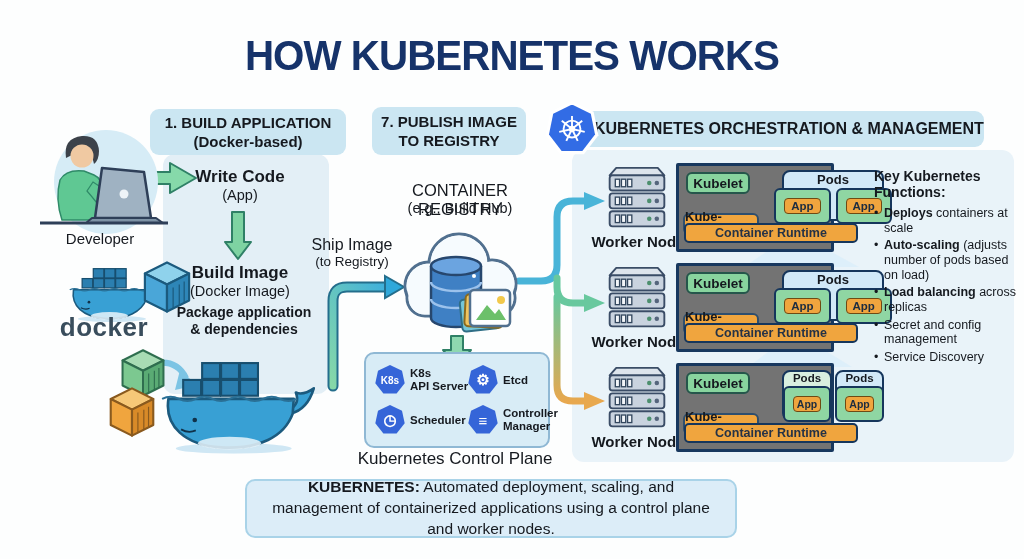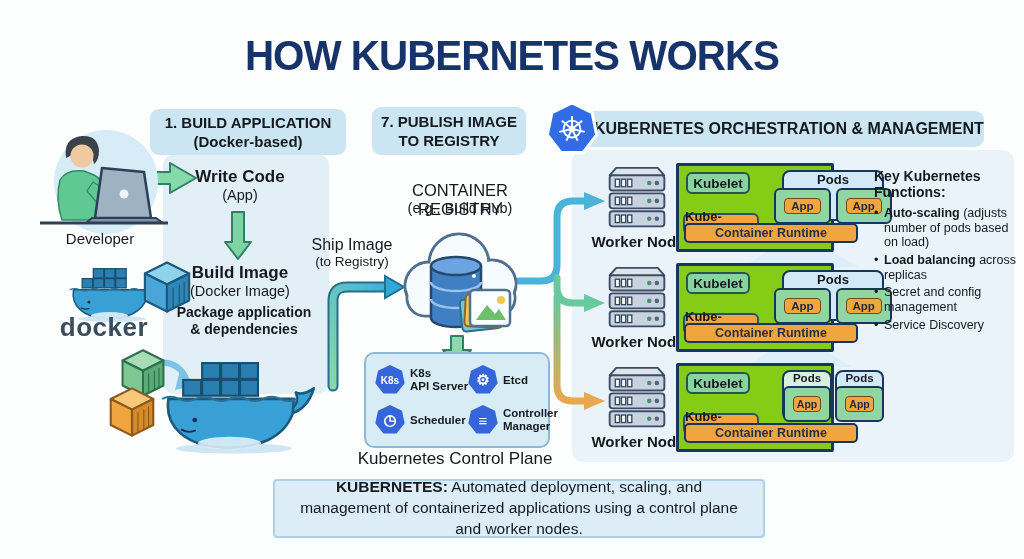--- a/index.html
+++ b/index.html
@@ -26,21 +26,21 @@
   
   .cpbox{background:#d8ecf6;border:2px solid #8fb8d4;border-radius:10px;}
   .hept{background:#3565d8;clip-path:polygon(50% 0,90% 19%,99% 61%,72% 95%,28% 95%,1% 61%,10% 19%);
         display:flex;align-items:center;justify-content:center;color:#fff;font-weight:bold;}
   .cp-item{position:absolute;display:flex;align-items:center;gap:5px;}
   .cp-ic{width:30px;height:30px;flex:0 0 30px;font-size:15px;}
   .cp-ic.k8s{font-size:10px;}
   .cp-label{font-size:11.5px;font-weight:600;line-height:1.12;}
   .cp-label span{display:block;}
   
-  .node-box{width:158px;height:89px;background:#84cc16;border:3px solid #17375e;border-radius:2px;box-sizing:border-box;}
+  .node-box{width:158px;height:89px;background:#737373;border:3px solid #17375e;border-radius:2px;box-sizing:border-box;}
   .chip{position:absolute;display:flex;align-items:center;justify-content:center;
         font-weight:bold;border-radius:6px;box-sizing:border-box;}
   .kubelet{left:7px;top:6px;width:64px;height:22px;background:#88d49e;border:2px solid #25564b;font-size:13.5px;}
   .kubeproxy{left:4px;top:31px;width:76px;height:22px;background:#f0a53e;border:2px solid #2e4e6e;font-size:13px;margin-top:16px;}
   .podsbox{position:absolute;background:#d2e9f8;border:2px solid #16365c;border-radius:8px;box-sizing:border-box;margin-left:24px;}
   .pods-title{text-align:center;font-weight:bold;font-size:13px;line-height:15px;}
   .pods-title.sm{font-size:11.5px;line-height:13px;}
   .apps{display:flex;justify-content:center;gap:5px;margin-top:1px;}
   .app-outer{background:#8fd6a3;border:2px solid #16365c;border-radius:6px;padding:8px;}
   .app-inner{background:#f0a53e;border:1.5px solid #6e4a14;border-radius:4px;
@@ -49,23 +49,23 @@
   .runtime{left:5px;top:57px;width:174px;height:20px;background:#f0a53e;border:2px solid #16365c;
            border-radius:5px;font-size:12.5px;color:#253246;}
   .wn-label{width:96px;text-align:center;font-weight:bold;font-size:15px;}
   
   .kf{width:142px;font-size:12.5px;line-height:1.17;color:#15191f;}
   .kf-title{font-weight:bold;font-size:14px;line-height:1.15;margin-bottom:6px;}
   .kf ul{list-style:none;margin:0;padding:0;}
   .kf li{padding-left:10px;position:relative;margin-bottom:3px;}
   .kf li::before{content:"•";position:absolute;left:0;top:0;}
   
-  .footer-box{background:#dcedf8;border:2px solid #a9d3e8;border-radius:4px;
+  .footer-box{background:#dcedf8;border:2px solid #a9d3e8;border-radius:10px;
               display:flex;align-items:center;justify-content:center;text-align:center;
-              font-size:15.5px;line-height:1.35;padding:4px 18px;box-sizing:border-box;margin-left:28px;}
+              font-size:15.5px;line-height:1.35;padding:4px 18px;box-sizing:border-box;}
   .wordmark{font-size:26px;font-weight:bold;color:#394d5c;letter-spacing:.5px;text-align:center;}
   svg{display:block;}
 </style>
 </head>
 <body>
 
 <div class="canvas">
 
   <svg width="0" height="0" style="position:absolute" aria-hidden="true">
     <defs>
@@ -384,20 +384,21 @@
     </div>
     <div class="chip runtime">Container Runtime</div>
   </div>
 
   <div class="abs z3 kf" style="left:874px;top:168px">
     <div class="kf-title">
       <span style="display:block">Key Kubernetes</span>
       <span style="display:block">Functions:</span>
     </div>
     <ul>
+      <li><b>Deploys</b><span> containers at scale</span></li>
       <li><b>Auto-scaling</b><span> (adjusts number of pods based on load)</span></li>
       <li><b>Load balancing</b><span> across replicas</span></li>
       <li><b></b><span>Secret and config management</span></li>
       <li><b></b><span>Service Discovery</span></li>
     </ul>
   </div>
 
   <div class="abs z3 footer-box" style="left:245px;top:479px;width:492px;height:59px">
     <div>
       <b>KUBERNETES:</b><span> Automated deployment, scaling, and management of containerized applications using a control plane and worker nodes.</span>

